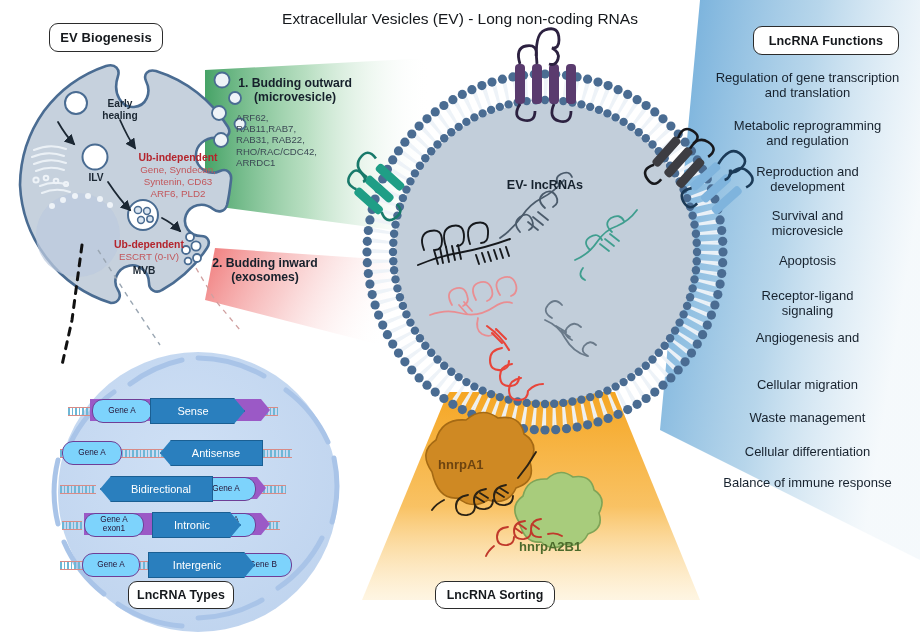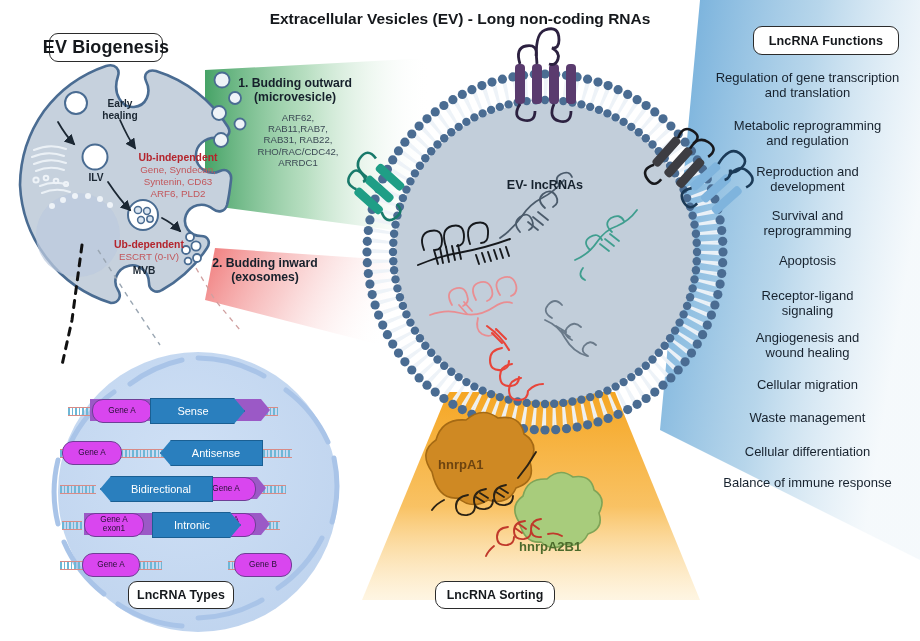--- a/index.html
+++ b/index.html
@@ -12,46 +12,46 @@
     position:absolute;background:#ffffff;border:1.6px solid #2b2b2b;
     border-radius:9px;color:#15181c;font-weight:bold;
     display:flex;align-items:center;justify-content:center;
     letter-spacing:.1px;z-index:40;white-space:nowrap;
   }
 
   
   .txt{position:absolute;z-index:35;color:#15202b;}
   .ctr{text-align:center;}
 
-  .title{font-size:15.5px;font-weight:bold;color:#15181c;}
+  .title{font-size:15.5px;font-weight:normal;color:#15181c;}
 
   .fnitem{font-size:13px;font-weight:normal;color:#17222e;line-height:1.18;text-align:center;}
 
   .hdgreen{font-size:12.2px;font-weight:bold;color:#16202b;line-height:1.18;text-align:center;}
-  .smlist{font-size:9.6px;color:#3c4a55;line-height:1.17;text-align:center;}
+  .smlist{font-size:9.6px;color:#3c4a55;line-height:1.17;text-align:left;}
 
   .redhead{font-size:10.4px;font-weight:bold;color:#b4242c;line-height:1.2;text-align:center;}
   .redbody{font-size:9.8px;color:#c2575c;line-height:1.2;text-align:center;}
 
   .cellLbl{font-size:10.2px;font-weight:bold;color:#1b2733;line-height:1.17;text-align:center;}
   .evlbl{font-size:12.6px;font-weight:bold;color:#16222e;}
 
   .sortlbl{font-weight:bold;font-size:13px;}
   .sortA1{color:#6d4410;}
   .sortA2{color:#4c6a2b;}
 
   
   .generow{position:absolute;height:22px;z-index:36;}
   .dna{position:absolute;top:8px;height:7px;
        background:
          repeating-linear-gradient(90deg,#6fb7d6 0 1.6px,transparent 1.6px 3.6px);
        border-top:1.5px solid #d98b86;border-bottom:1.5px solid #d98b86;}
   .garrow{position:absolute;top:0;height:22px;background:#9b59c6;z-index:2;}
   .garrow.r{clip-path:polygon(0 0,calc(100% - 9px) 0,100% 50%,calc(100% - 9px) 100%,0 100%);}
-  .gpill{position:absolute;top:0;height:22px;background:#d946ef;border:1.2px solid #6f3e96;
+  .gpill{position:absolute;top:0;height:22px;background:#7dd3fc;border:1.2px solid #6f3e96;
          border-radius:11px;display:flex;align-items:center;justify-content:center;
          color:#241033;font-size:8.2px;font-weight:normal;line-height:1.05;text-align:center;z-index:3;}
   .lncbox{position:absolute;top:-1px;height:24px;background:#2a7fbe;border:1.4px solid #1a5f93;
           display:flex;align-items:center;justify-content:center;color:#ffffff;
           font-size:11px;font-weight:normal;z-index:4;white-space:nowrap;padding:0 6px;}
   .lncbox.r{clip-path:polygon(0 0,calc(100% - 11px) 0,100% 50%,calc(100% - 11px) 100%,0 100%);padding-right:15px;}
   .lncbox.l{clip-path:polygon(11px 0,100% 0,100% 100%,11px 100%,0 50%);padding-left:15px;}
 </style>
 </head>
 <body>
@@ -785,21 +785,21 @@
         <path d="M541 519 q-10 1 -10 10 q0 9 10 8"></path>
         <path d="M494 546 q-6 5 -8 10"></path>
         <path d="M548 534 q8 -2 14 2"></path>
         <path d="M515 528 l7 5 M519 524 l7 5 M532 524 l7 5"></path>
       </g>
     </g>
   </svg>
 
   <div class="txt title ctr" style="left:250px;top:10px;width:420px;">Extracellular Vesicles (EV) - Long non-coding RNAs</div>
 
-  <div class="calloutbox" style="left:49px;top:33px;width:112px;height:27px;font-size:18px;">EV Biogenesis</div>
+  <div class="calloutbox" style="left:49px;top:23px;width:112px;height:27px;font-size:13px;">EV Biogenesis</div>
 
   <div class="calloutbox" style="left:128px;top:581px;width:104px;height:26px;font-size:12.4px;">LncRNA Types</div>
 
   <div class="calloutbox" style="left:435px;top:581px;width:118px;height:26px;font-size:12.4px;border-radius:10px;">LncRNA Sorting</div>
 
   <div class="calloutbox" style="left:753px;top:26px;width:144px;height:27px;font-size:12.6px;">LncRNA Functions</div>
 
   <div class="txt cellLbl" style="left:80px;top:98px;width:80px;">
     <div>Early</div>
     <div>healing</div>
@@ -852,32 +852,31 @@
       <div class="txt fnitem" style="left: 705px; top: 118px; width: 205px;">
         <div>Metabolic reprogramming</div>
         <div>and regulation</div>
       </div>
       <div class="txt fnitem" style="left: 705px; top: 164px; width: 205px;">
         <div>Reproduction and</div>
         <div>development</div>
       </div>
       <div class="txt fnitem" style="left: 705px; top: 208px; width: 205px;">
         <div>Survival and</div>
-        <div>reprogramming</div>
+        <div>microvesicle</div>
       </div>
       <div class="txt fnitem" style="left: 705px; top: 253px; width: 205px;">
         <div>Apoptosis</div>
       </div>
       <div class="txt fnitem" style="left: 705px; top: 288px; width: 205px;">
         <div>Receptor-ligand</div>
         <div>signaling</div>
       </div>
       <div class="txt fnitem" style="left: 705px; top: 330px; width: 205px;">
         <div>Angiogenesis and</div>
-        <div>wound healing</div>
       </div>
       <div class="txt fnitem" style="left: 705px; top: 377px; width: 205px;">
         <div>Cellular migration</div>
       </div>
       <div class="txt fnitem" style="left: 705px; top: 410px; width: 205px;">
         <div>Waste management</div>
       </div>
       <div class="txt fnitem" style="left: 705px; top: 444px; width: 205px;">
         <div>Cellular differentiation</div>
       </div>
@@ -935,16 +934,17 @@
       <div class="generow" style="left: 0px; top: 553px; width: 920px;">
         <div class="dna" style="left: 60px; width: 26px;"></div>
         <div class="dna" style="left: 136px; width: 26px;"></div>
         <div class="dna" style="left: 228px; width: 22px;"></div>
         <div class="gpill" style="left: 82px; width: 56px;">
           <span>Gene A</span>
         </div>
         <div class="gpill" style="left: 234px; width: 56px;">
           <span>Gene B</span>
         </div>
+        <div class="lncbox r" style="left: 148px; width: 84px;">Intergenic</div>
       </div>
     </div>
 
 </div>
 
 </body></html>

